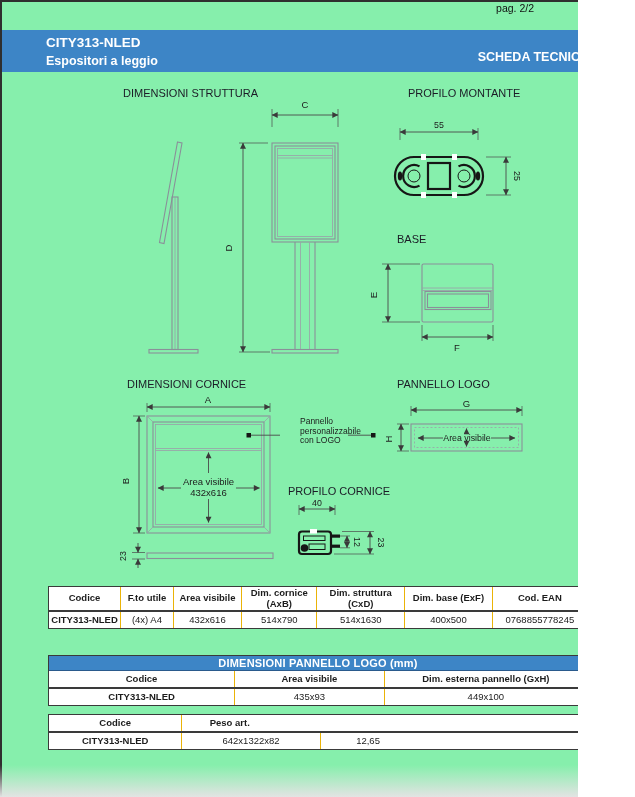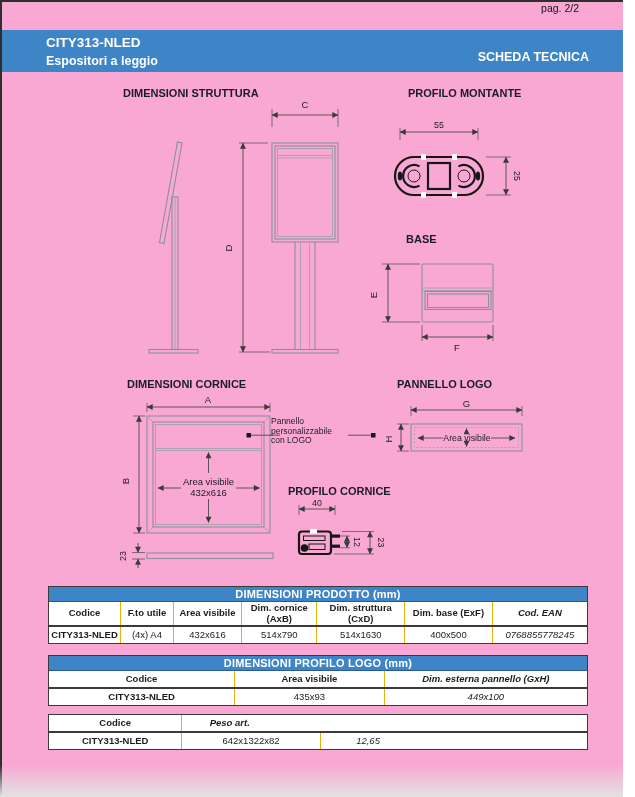--- a/index.html
+++ b/index.html
@@ -1,49 +1,49 @@
 <!DOCTYPE html>
 <html><head>
 <meta charset="utf-8">
 <style>
   html,body{margin:0;padding:0;background:#fff;}
-  .page{position:relative;width:623px;height:797px;background:#f9a8d4;overflow:hidden;
+  .page{position:relative;width:578px;height:797px;background:#86efac;overflow:hidden;
         font-family:"Liberation Sans",sans-serif;color:#1c1c1c;}
   .abs{position:absolute;}
   .border-top{left:0;top:0;width:635px;height:2px;background:#2f2f2f;}
   .border-left{left:0;top:0;width:2px;height:797px;background:#2f2f2f;}
   .page-num{top:2px;right:44px;font-size:10.5px;color:#111;}
   .topbar{left:2px;top:30px;width:633px;height:42px;background:#3d85c6;color:#fff;}
   .topbar .code{position:absolute;left:44px;top:5px;font-size:13.5px;font-weight:bold;line-height:15px;}
   .topbar .sub{position:absolute;left:44px;top:24px;font-size:12.5px;font-weight:bold;line-height:15px;}
   .topbar .doc{position:absolute;right:46px;top:20px;font-size:12.5px;font-weight:bold;}
-  .sec-title{font-size:11px;font-weight:bold;color:#1b1b26;white-space:nowrap;}
+  .sec-title{font-size:11px;font-weight:normal;color:#1b1b26;white-space:nowrap;}
   svg{overflow:visible;}
   svg text{font-family:"Liberation Sans",sans-serif;fill:#1c1c1c;}
   .obj{stroke:#8a9099;stroke-width:1.1;fill:none;}
   .obj2{stroke:#9aa0a8;stroke-width:0.8;fill:none;}
   .dim{stroke:#4a4a4a;stroke-width:0.9;fill:none;}
   .ext{stroke:#4a4a4a;stroke-width:0.7;fill:none;}
   .prof{stroke:#161616;stroke-width:2.2;fill:none;}
   .prof-thin{stroke:#161616;stroke-width:1;fill:none;}
   .proff{fill:#161616;stroke:none;}
   .dt{font-size:9.5px;}
   .dn{font-size:8.8px;}
-  .note-text{left:271px;top:417px;width:70px;font-size:8.5px;line-height:9.5px;color:#1c1c1c;}
+  .note-text{left:300px;top:417px;width:70px;font-size:8.5px;line-height:9.5px;color:#1c1c1c;}
   .note-text span{display:block;}
   
   .tbl{position:absolute;left:48px;width:540px;border:1px solid #3a3a3a;background:#fff;box-sizing:border-box;}
   .tbl-title{background:#3d85c6;color:#fff;font-weight:bold;font-size:11px;text-align:center;
              height:14px;line-height:14px;border-bottom:1px solid #2a5a8c;letter-spacing:.2px;}
   .t-row{display:flex;}
   .t-head{border-bottom:2px solid #3a3a3a;font-weight:bold;}
   .t-row .c{display:flex;align-items:center;justify-content:center;text-align:center;
             font-size:9.5px;line-height:10.5px;border-right:1px solid #eab308;
             padding:1px 2px;box-sizing:border-box;}
-  .t-row .c:last-child{border-right:none;font-style:italic;}
+  .t-row .c:last-child{border-right:none;}
   .t-head .c{min-height:23px;}
   .t-body .c{min-height:16px;}
   .t-head2 .c{min-height:16px;}
   .t-body .code-cell{font-weight:bold;}
   
   .t1 .w0{width:13.4%;} .t1 .w1{width:9.8%;} .t1 .w2{width:12.7%;} .t1 .w3{width:14%;}
   .t1 .w4{width:16.3%;} .t1 .w5{width:16.3%;} .t1 .w6{width:17.5%;}
   
   .t2 .w0{width:34.6%;} .t2 .w1{width:27.8%;} .t2 .w2{width:37.6%;}
   
@@ -70,21 +70,21 @@
   <div class="abs page-num">pag. 2/2</div>
 
   <div class="abs topbar">
     <div class="code">CITY313-NLED</div>
     <div class="sub">Espositori a leggio</div>
     <div class="doc">SCHEDA TECNICA</div>
   </div>
 
   <div class="abs sec-title" style="left:123px;top:87px;">DIMENSIONI STRUTTURA</div>
   <div class="abs sec-title" style="left:408px;top:87px;">PROFILO MONTANTE</div>
-  <div class="abs sec-title" style="left:406px;top:233px;">BASE</div>
+  <div class="abs sec-title" style="left:397px;top:233px;">BASE</div>
   <div class="abs sec-title" style="left:127px;top:378px;">DIMENSIONI CORNICE</div>
   <div class="abs sec-title" style="left:397px;top:378px;">PANNELLO LOGO</div>
   <div class="abs sec-title" style="left:288px;top:485px;">PROFILO CORNICE</div>
 
   <svg class="abs" style="left:120px;top:95px;" width="240" height="275" viewBox="0 0 240 275">
 
     <polygon class="obj" points="57.5,47 62,48 44,148.5 39.5,147.5"></polygon>
     <rect class="obj" x="52" y="102" width="6" height="152.5"></rect>
     <line class="obj2" x1="55" y1="102" x2="55" y2="254.5"></line>
     <rect class="obj" x="29" y="254.5" width="49" height="3.5"></rect>
@@ -233,21 +233,20 @@
     <line class="ext" x1="50" y1="49.8" x2="60" y2="49.8"></line>
     <line class="dim" x1="57" y1="38" x2="57" y2="49.8" marker-start="url(#ar)" marker-end="url(#ar)"></line>
     <text class="dn" x="64" y="44" text-anchor="middle" transform="rotate(90 64 44)">12</text>
     <line class="ext" x1="52" y1="33.5" x2="84" y2="33.5"></line>
     <line class="ext" x1="44" y1="56" x2="84" y2="56"></line>
     <line class="dim" x1="80" y1="33.5" x2="80" y2="56" marker-start="url(#ar)" marker-end="url(#ar)"></line>
     <text class="dn" x="88" y="44.5" text-anchor="middle" transform="rotate(90 88 44.5)">23</text>
   </svg>
 
   <div class="tbl t1" style="top:586px;">
-    <div class="tbl-title">DIMENSIONI PRODOTTO (mm)</div>
     <div class="t-row t-head">
       <div class="c w0">Codice</div>
       <div class="c w1">F.to utile</div>
       <div class="c w2">Area visibile</div>
       <div class="c w3">Dim. cornice (AxB)</div>
       <div class="c w4">Dim. struttura (CxD)</div>
       <div class="c w5">Dim. base (ExF)</div>
       <div class="c w6">Cod. EAN</div>
     </div>
     <div class="t-row t-body">
@@ -255,21 +254,21 @@
       <div class="c w1">(4x) A4</div>
       <div class="c w2">432x616</div>
       <div class="c w3">514x790</div>
       <div class="c w4">514x1630</div>
       <div class="c w5">400x500</div>
       <div class="c w6">0768855778245</div>
     </div>
   </div>
 
   <div class="tbl t2" style="top:655px;">
-    <div class="tbl-title">DIMENSIONI PROFILO LOGO (mm)</div>
+    <div class="tbl-title">DIMENSIONI PANNELLO LOGO (mm)</div>
     <div class="t-row t-head t-head2">
       <div class="c w0">Codice</div>
       <div class="c w1">Area visibile</div>
       <div class="c w2">Dim. esterna pannello (GxH)</div>
     </div>
     <div class="t-row t-body">
       <div class="c w0 code-cell">CITY313-NLED</div>
       <div class="c w1">435x93</div>
       <div class="c w2">449x100</div>
     </div>

